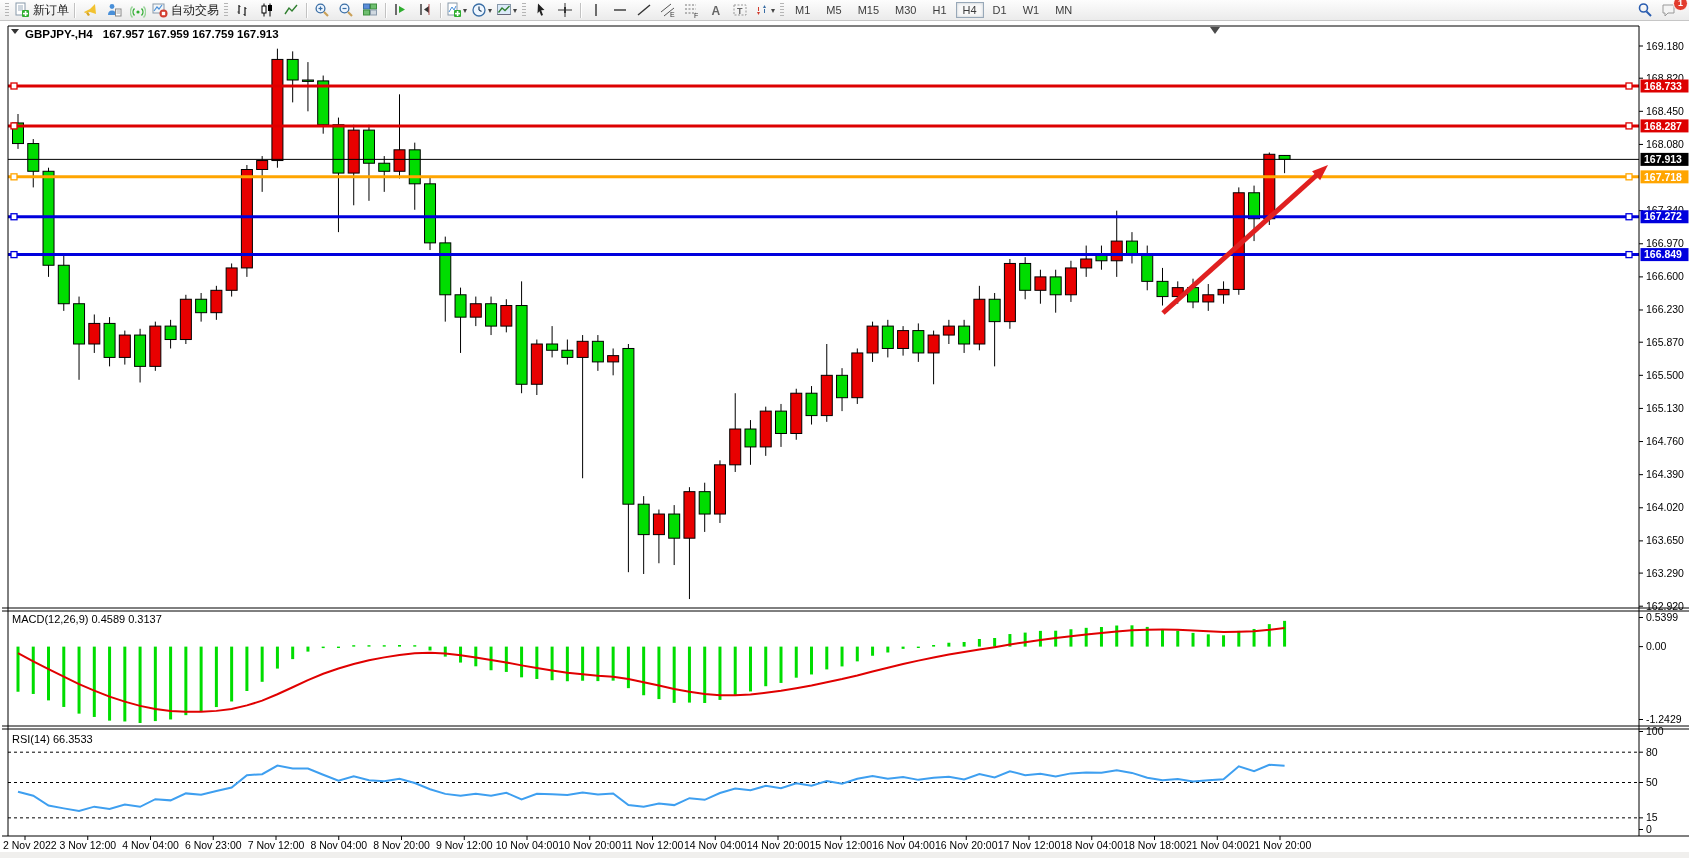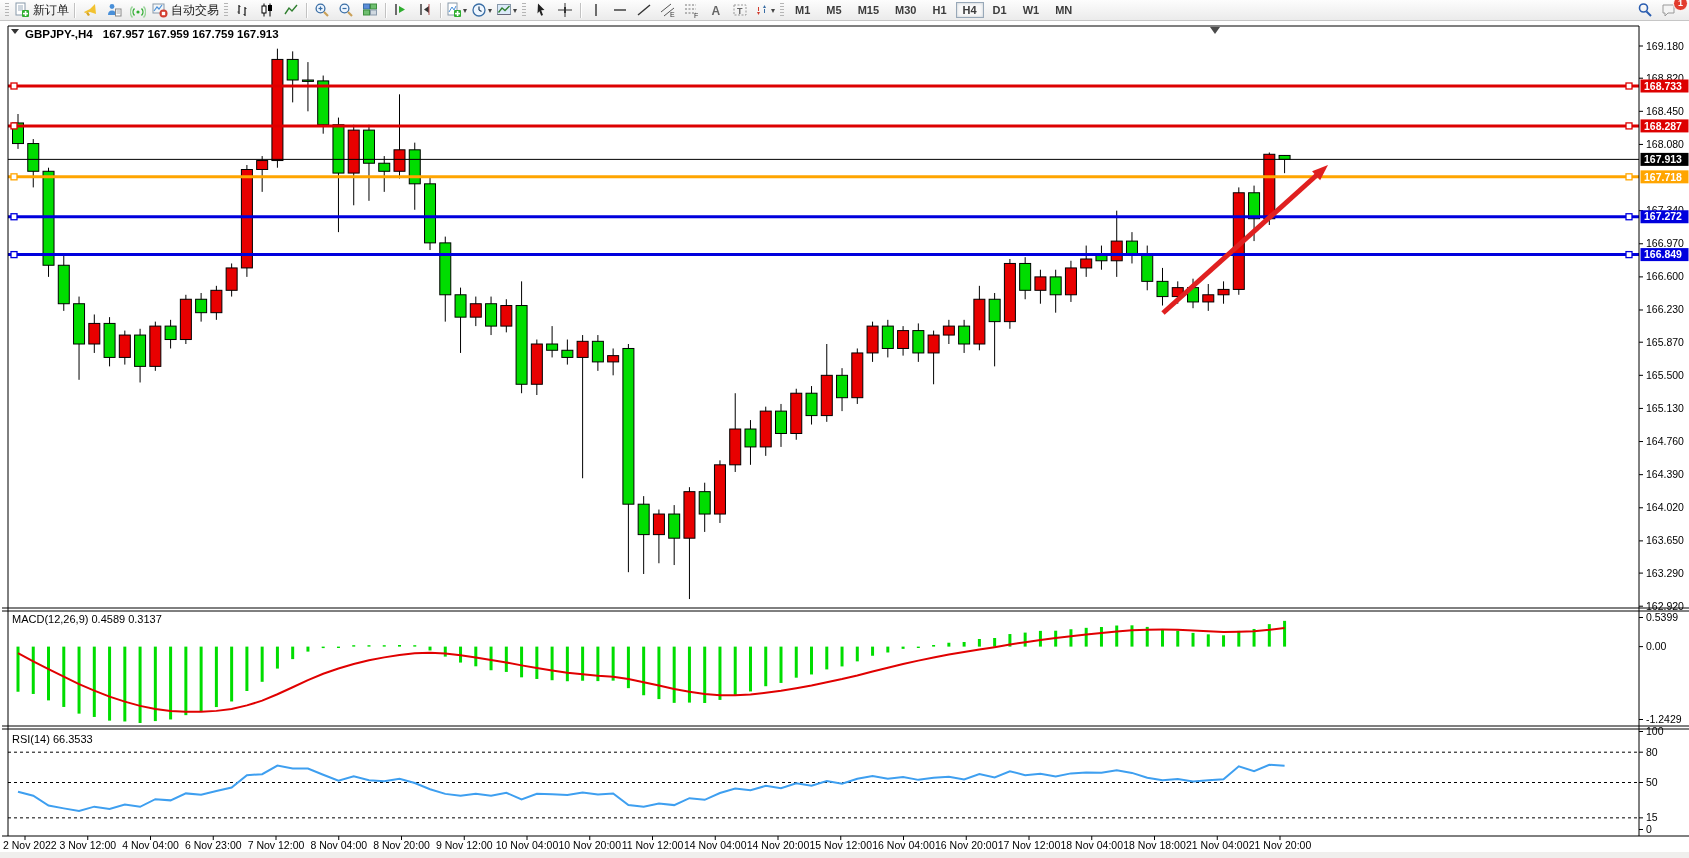--- a/index.html
+++ b/index.html
@@ -5,21 +5,21 @@
   html,body{margin:0;padding:0;background:#e9e7e3;width:1689px;height:858px;overflow:hidden;
             font-family:"Liberation Sans",sans-serif;}
   .toolbar{height:20px;background:linear-gradient(#fdfdfd,#ebebeb);border-bottom:1px solid #c6c6c6;
            display:flex;align-items:center;padding:0 2px;position:relative;z-index:2;}
   .tb{height:22px;min-width:20px;display:flex;align-items:center;justify-content:center;padding:0 2px;}
   .tb .lbl{font-size:12px;color:#1a1a1a;margin-left:3px;white-space:nowrap;}
   .sep{width:1px;height:15px;background:#c2c2c2;margin:0 3px;box-shadow:1px 0 0 #ffffff;}
   .grip{width:4px;height:14px;margin:0 3px;
         background:repeating-linear-gradient(to bottom,#b5b5b5 0 1px,transparent 1px 3px);}
   .caret{font-size:8px;color:#444;margin-left:1px;}
-  .tf{font-size:11px;font-weight:700;color:#3c3c3c;padding:1px 6px;margin:0 1px;border:1px solid transparent;}
+  .tf{font-size:11px;font-weight:400;color:#3c3c3c;padding:1px 6px;margin:0 1px;border:1px solid transparent;}
   .tf.active{background:#f8f8f8;border:1px solid #98a8b8;box-shadow:inset 0 0 3px #c0c8d0;}
   .right{margin-left:auto;display:flex;align-items:center;margin-right:6px;}
   .chat{position:relative;}
   .badge{position:absolute;top:-3px;right:-7px;background:#e23c2e;color:#fff;border-radius:50%;
          font-size:9px;width:13px;height:13px;line-height:13px;text-align:center;font-weight:700;
          border:1px solid #fff;}
   .chart-frame{position:relative;width:1689px;height:838px;background:#ffffff;}
   svg text{font-family:"Liberation Sans",sans-serif;}
 </style>
 </head>

